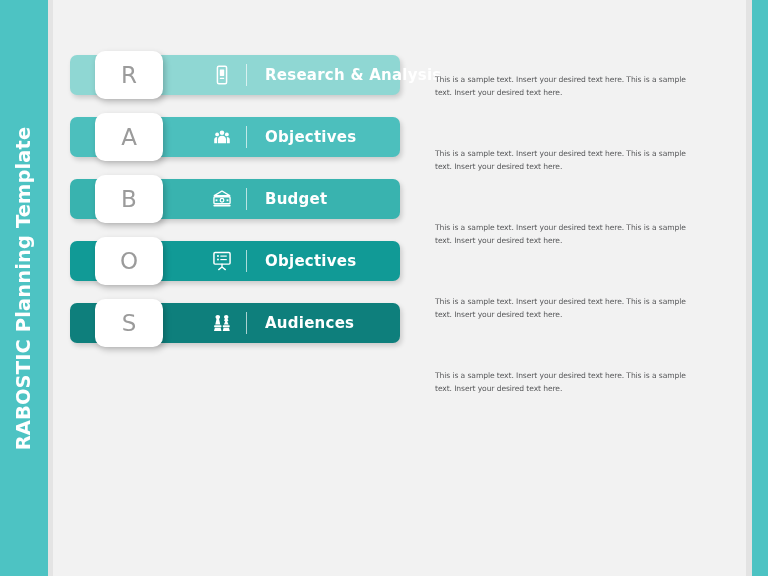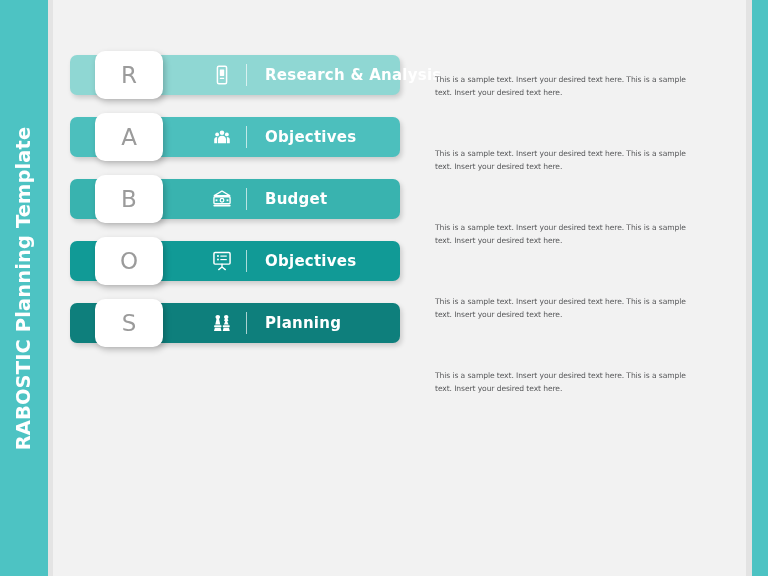--- a/index.html
+++ b/index.html
@@ -243,21 +243,21 @@
           <svg width="22" height="22" viewBox="0 0 24 24" aria-hidden="true">
             <path d="M7.4 3.2c1.5 0 2.5 1 2.5 2.3 0 .9-.5 1.6-1.1 2l1.3 6.2H4.7L6 7.5c-.6-.4-1.1-1.1-1.1-2 0-1.3 1-2.3 2.5-2.3z" fill="#ffffff"></path>
             <rect x="3.4" y="14.4" width="8" height="2.1" rx="0.5" fill="#ffffff"></rect>
             <path d="M4.2 17.2h6.4l.9 3.6H3.3z" fill="#ffffff"></path>
             <path d="M16.6 3.4c1.4 0 2.4.9 2.4 2.1 0 .8-.4 1.4-1 1.8l1 2-1.3 1.1 1.5 3.3h-5.2l1.5-3.3-1.3-1.1 1-2c-.6-.4-1-1-1-1.8 0-1.2 1-2.1 2.4-2.1z" fill="#ffffff"></path>
             <rect x="12.9" y="14.4" width="7.5" height="2.1" rx="0.5" fill="#ffffff"></rect>
             <path d="M13.7 17.2h5.9l.9 3.6h-7.7z" fill="#ffffff"></path>
           </svg>
         </div>
         <div class="row-divider"></div>
-        <div class="row-label">Planning</div>
+        <div class="row-label">Audiences</div>
       </div>
     </div>
 
   <div class="descs" id="descs-container">
       <div class="desc">
         <p>This is a sample text. Insert your desired text here. This is a sample text. Insert your desired text here.</p>
       </div>
       <div class="desc">
         <p>This is a sample text. Insert your desired text here. This is a sample text. Insert your desired text here.</p>
       </div>

